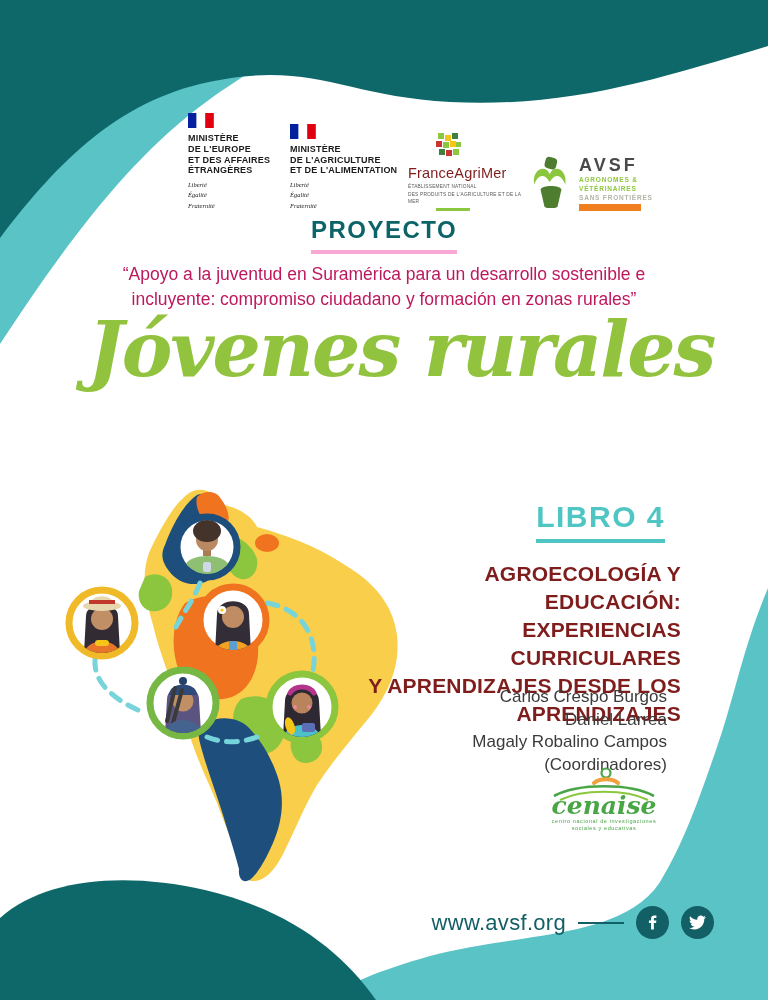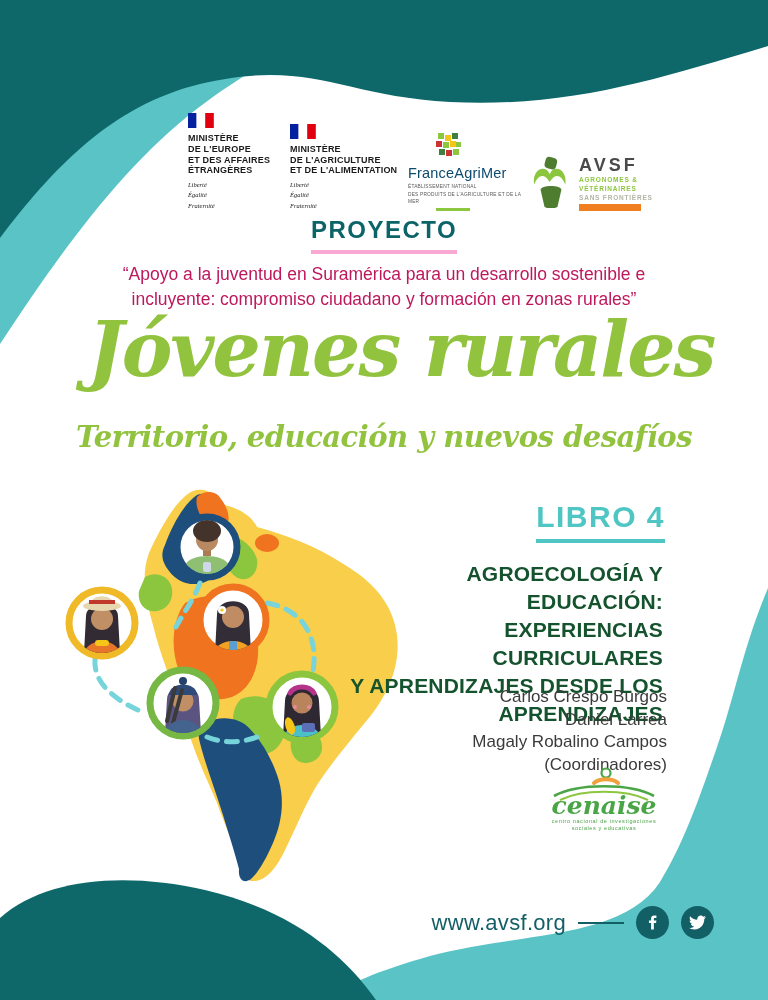--- a/index.html
+++ b/index.html
@@ -7,21 +7,21 @@
         font-family:"Liberation Sans", sans-serif;margin:0 auto;}
   .abs{position:absolute;}
   svg{display:block;}
 
   
   .logos{top:119px;left:188px;width:552px;height:92px;display:flex;align-items:flex-end;}
   .gov-logo{width:102px;color:#1a1a1a;}
   .gov-name{font-size:9px;font-weight:bold;line-height:1.18;letter-spacing:.2px;margin-top:4px;}
   .motto{font-family:"Liberation Serif", serif;font-style:italic;font-size:6.5px;line-height:1.6;margin-top:4px;color:#222;}
   .fam{width:122px;text-align:left;padding-top:5px;}
-  .fam-name{font-size:14.5px;color:#0c4a6e;margin-top:8px;letter-spacing:.2px;}
+  .fam-name{font-size:14.5px;color:#7f1d1d;margin-top:8px;letter-spacing:.2px;}
   .fam-sub{font-size:4.8px;color:#58595b;line-height:1.5;margin-top:2px;letter-spacing:.2px;}
   .fam-bar{width:34px;height:3px;background:#8dc63f;margin:3px 0 0 28px;}
   .avsf{display:flex;gap:7px;padding-top:8px;}
   .avsf-text{line-height:1;}
   .avsf-acronym{font-size:18px;font-weight:bold;color:#4a4a4a;letter-spacing:3px;}
   .avsf-line{font-size:6.5px;color:#8dc63f;letter-spacing:.8px;margin-top:2.5px;font-weight:bold;}
   .avsf-line.gray{color:#b4b4a6;}
   .avsf-bar{width:62px;height:7px;background:#f07f1f;margin-top:3px;}
 
   
@@ -36,22 +36,22 @@
               font-family:"DejaVu Serif", serif;font-style:italic;font-weight:bold;
               font-size:76px;letter-spacing:-2px;line-height:1;padding-left:34px;}
   .sub-title{top:420px;left:0;right:0;text-align:center;color:#92c33e;
              font-family:"DejaVu Serif", serif;font-style:italic;font-weight:bold;
              font-size:29px;letter-spacing:-.5px;}
 
   
   .libro{top:500px;right:103px;text-align:right;}
   .libro span{display:inline-block;font-size:30px;font-weight:800;letter-spacing:1.5px;
               color:#4fc6c4;border-bottom:4px solid #4fc6c4;padding-bottom:5px;}
-  .book-title{top:560px;right:105px;width:330px;text-align:right;
-              font-size:21px;font-weight:600;color:#14532d;line-height:1.33;letter-spacing:.2px;}
+  .book-title{top:560px;right:87px;width:330px;text-align:right;
+              font-size:21px;font-weight:600;color:#7f1d1d;line-height:1.33;letter-spacing:.2px;}
   .authors{top:686px;right:101px;text-align:right;font-size:17px;color:#3b3b3b;line-height:1.33;}
 
   
   .footer{top:906px;right:54px;display:flex;align-items:center;gap:12px;z-index:5;}
   .site{font-size:22px;color:#135f66;letter-spacing:.3px;}
   .footer-line{width:46px;height:2px;background:#135f66;}
   .soc{width:33px;height:33px;border-radius:50%;background:#135f66;display:flex;align-items:center;justify-content:center;}
 
   .z2{z-index:2;} .z3{z-index:3;}
 </style>
@@ -140,21 +140,20 @@
       </div>
     </div>
   </div>
 
   <div class="abs proyecto z2">
     <span>PROYECTO</span>
   </div>
   <div class="abs quote z2">“Apoyo a la juventud en Suramérica para un desarrollo sostenible e incluyente: compromiso ciudadano y formación en zonas rurales”</div>
 
   <div class="abs main-title z2">Jóvenes rurales</div>
-  <div class="abs sub-title z2">Territorio, educación y nuevos desafíos</div>
 
   <svg class="abs z2" style="top:485px;left:45px;" width="360" height="400" viewBox="0 0 360 400">
 
     <path fill="#f9ce4a" d="M148,6 C160,2 170,8 172,18 C190,22 205,28 212,42 C240,50 270,60 300,80 C330,98 348,120 352,150
          C356,185 340,215 318,240 C300,262 285,280 272,300 C260,320 250,345 240,365 C232,382 222,395 210,396
          C200,397 196,388 198,375 C188,360 180,340 172,318 C160,290 148,265 140,235 C128,200 115,170 108,140
          C100,112 96,90 104,68 C112,50 130,14 148,6 Z"></path>
 
     <path fill="#1d4e7c" d="M120,60 C128,38 140,18 152,10 C162,6 170,12 170,20 C178,26 184,36 186,48 C188,62 180,78 168,92
          C154,104 134,100 124,86 C116,76 116,68 120,60 Z"></path>

